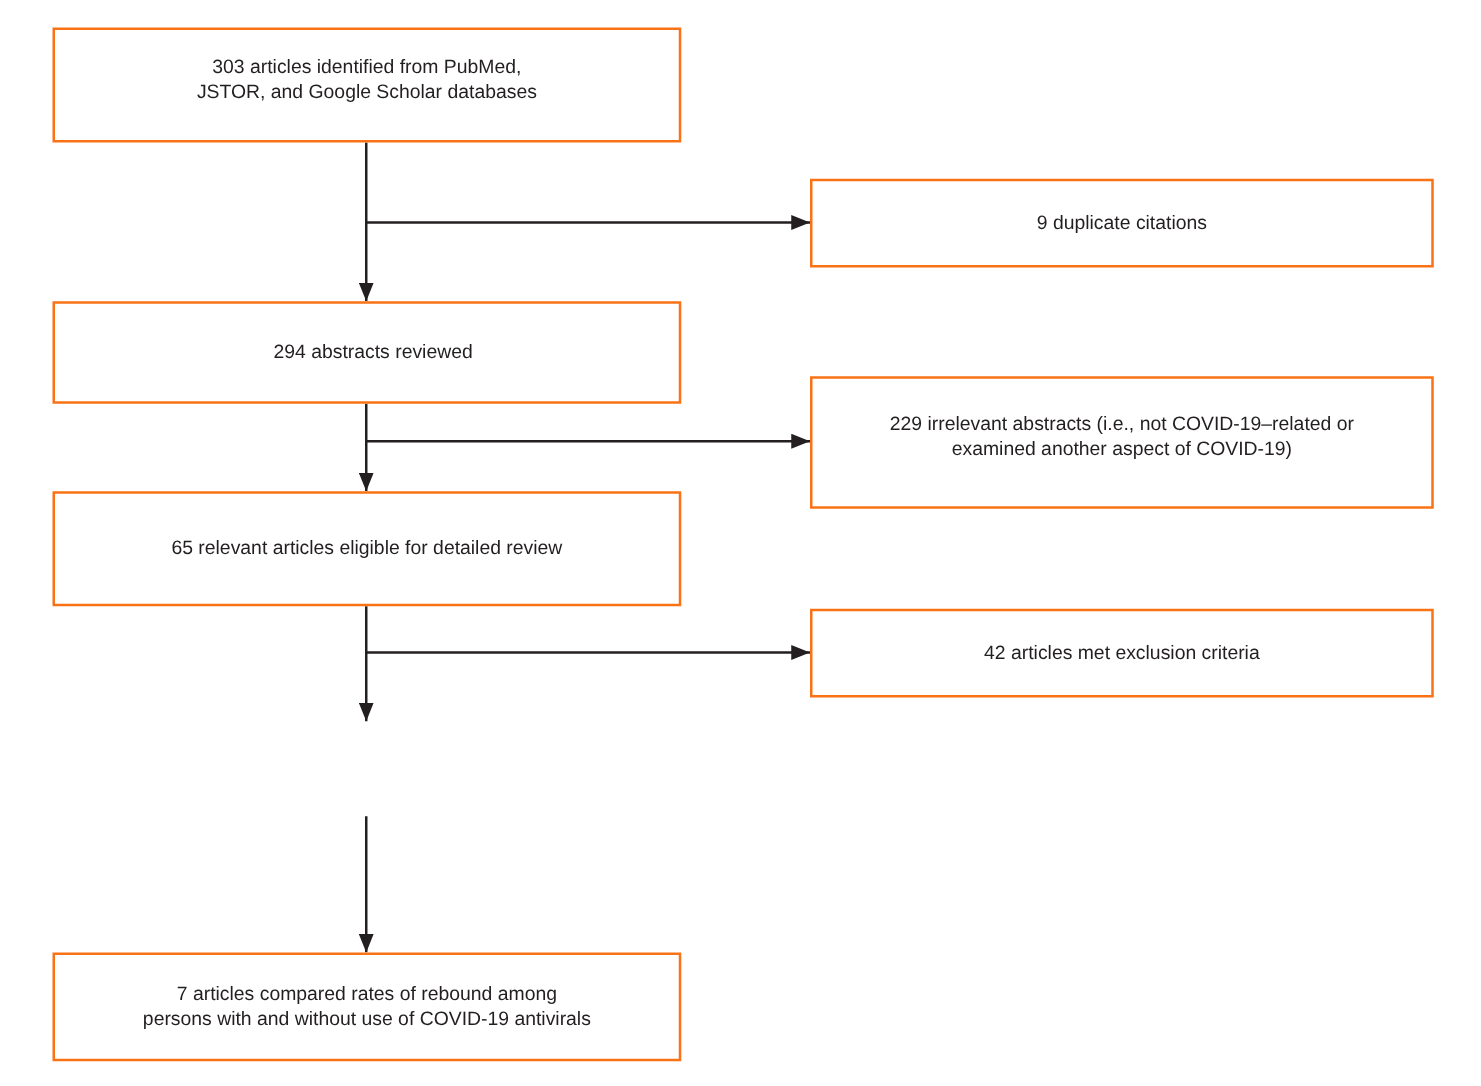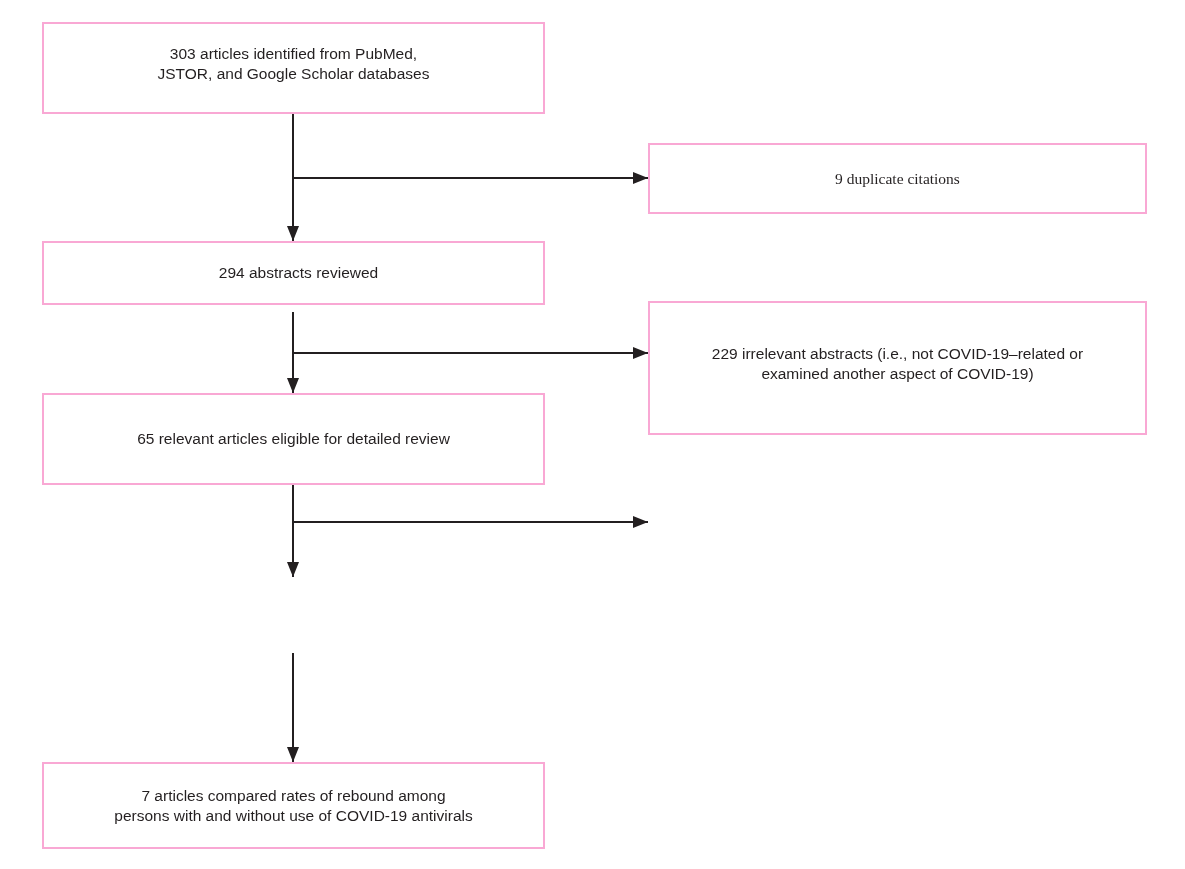--- a/index.html
+++ b/index.html
@@ -12,42 +12,42 @@
     width: 1185px;
     height: 869px;
     background: #ffffff;
     font-family: "Liberation Sans", sans-serif;
     color: #231f20;
     overflow: hidden;
   }
   .box {
     position: absolute;
     box-sizing: border-box;
-    border: 2px solid #f9a8d4;
+    border: 2px solid #f97316;
     background: #ffffff;
     display: flex;
     align-items: center;
     justify-content: center;
     text-align: center;
     font-size: 15.5px;
     line-height: 20px;
     white-space: pre-line;
     padding: 4px 14px;
   }
   .col-left  { left: 42px;  width: 503px; }
   .col-right { left: 648px; width: 499px; }
 
   #box-identified { top: 22px;  height: 92px;  padding-bottom: 13px; }
-  #box-reviewed   { top: 241px; height: 64px; padding-left: 24px; }
+  #box-reviewed   { top: 241px; height: 82px; padding-left: 24px; }
   #box-eligible   { top: 393px; height: 92px; }
   #box-included   { top: 577px; height: 76px; }
   #box-compared   { top: 762px; height: 87px; }
 
-  #box-duplicates { top: 143px; height: 71px; font-family: Liberation Serif, serif; }
-  #box-irrelevant { top: 301px; height: 134px; padding-bottom: 12px; }
+  #box-duplicates { top: 143px; height: 71px; }
+  #box-irrelevant { top: 301px; height: 106px; padding-bottom: 12px; }
   #box-excluded   { top: 487px; height: 71px; }
 
   .arrow-layer {
     position: absolute;
     left: 0;
     top: 0;
     width: 1185px;
     height: 869px;
     pointer-events: none;
   }
@@ -84,18 +84,19 @@
 
   <div class="box col-right" id="box-duplicates">9 duplicate citations</div>
 
   <div class="box col-left" id="box-reviewed">294 abstracts reviewed</div>
 
   <div class="box col-right" id="box-irrelevant">229 irrelevant abstracts (i.e., not COVID-19–related or
 examined another aspect of COVID-19)</div>
 
   <div class="box col-left" id="box-eligible">65 relevant articles eligible for detailed review</div>
 
+  <div class="box col-right" id="box-excluded">42 articles met exclusion criteria</div>
 
 
   <div class="box col-left" id="box-compared">7 articles compared rates of rebound among
 persons with and without use of COVID-19 antivirals</div>
 
 </div>
 
 </body></html>

